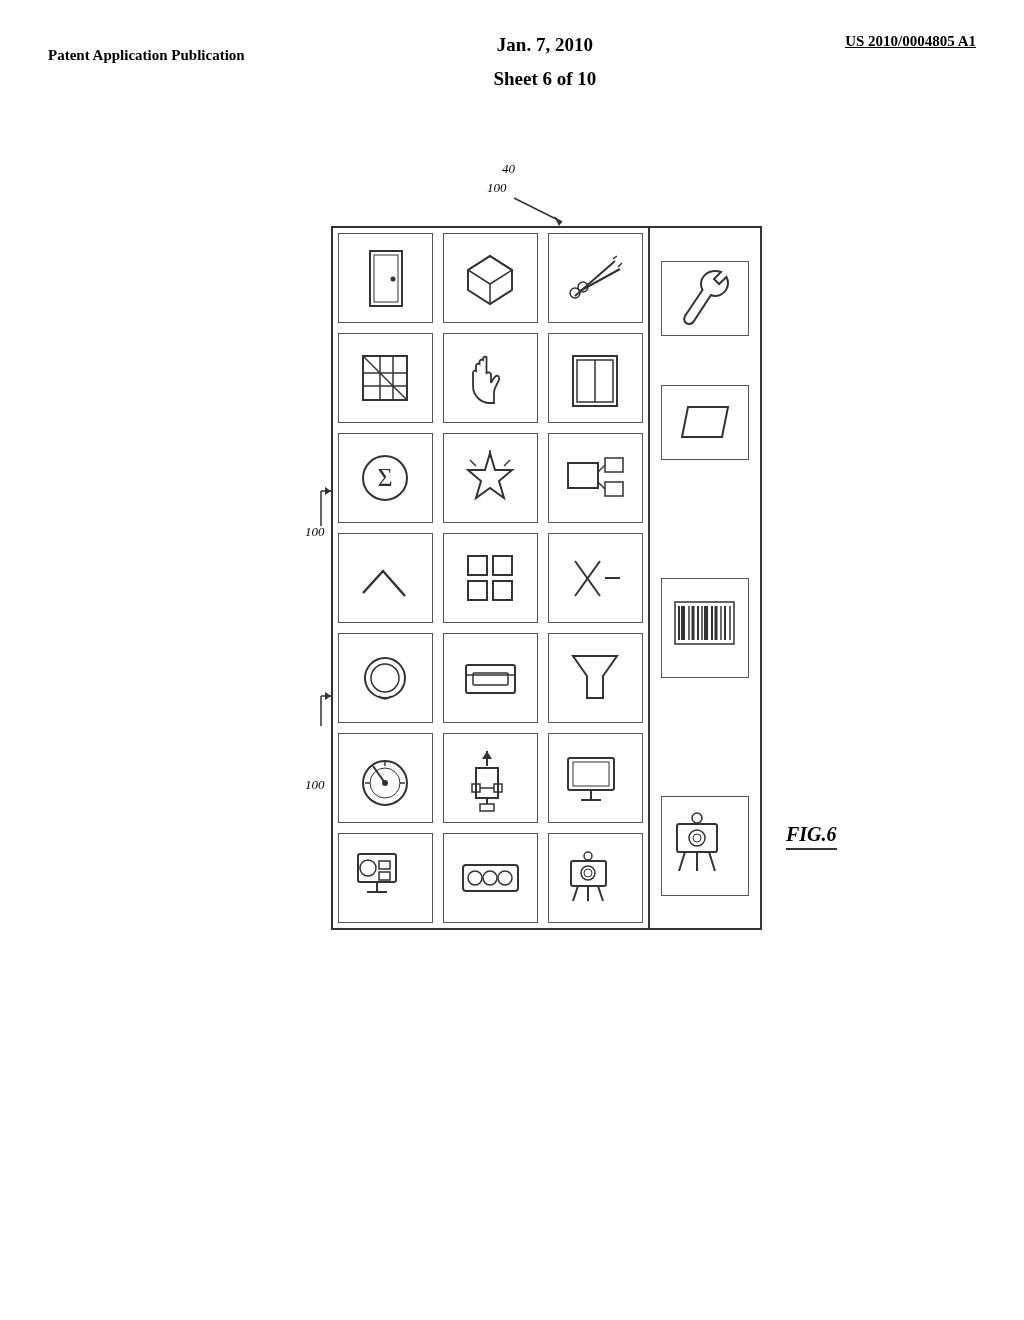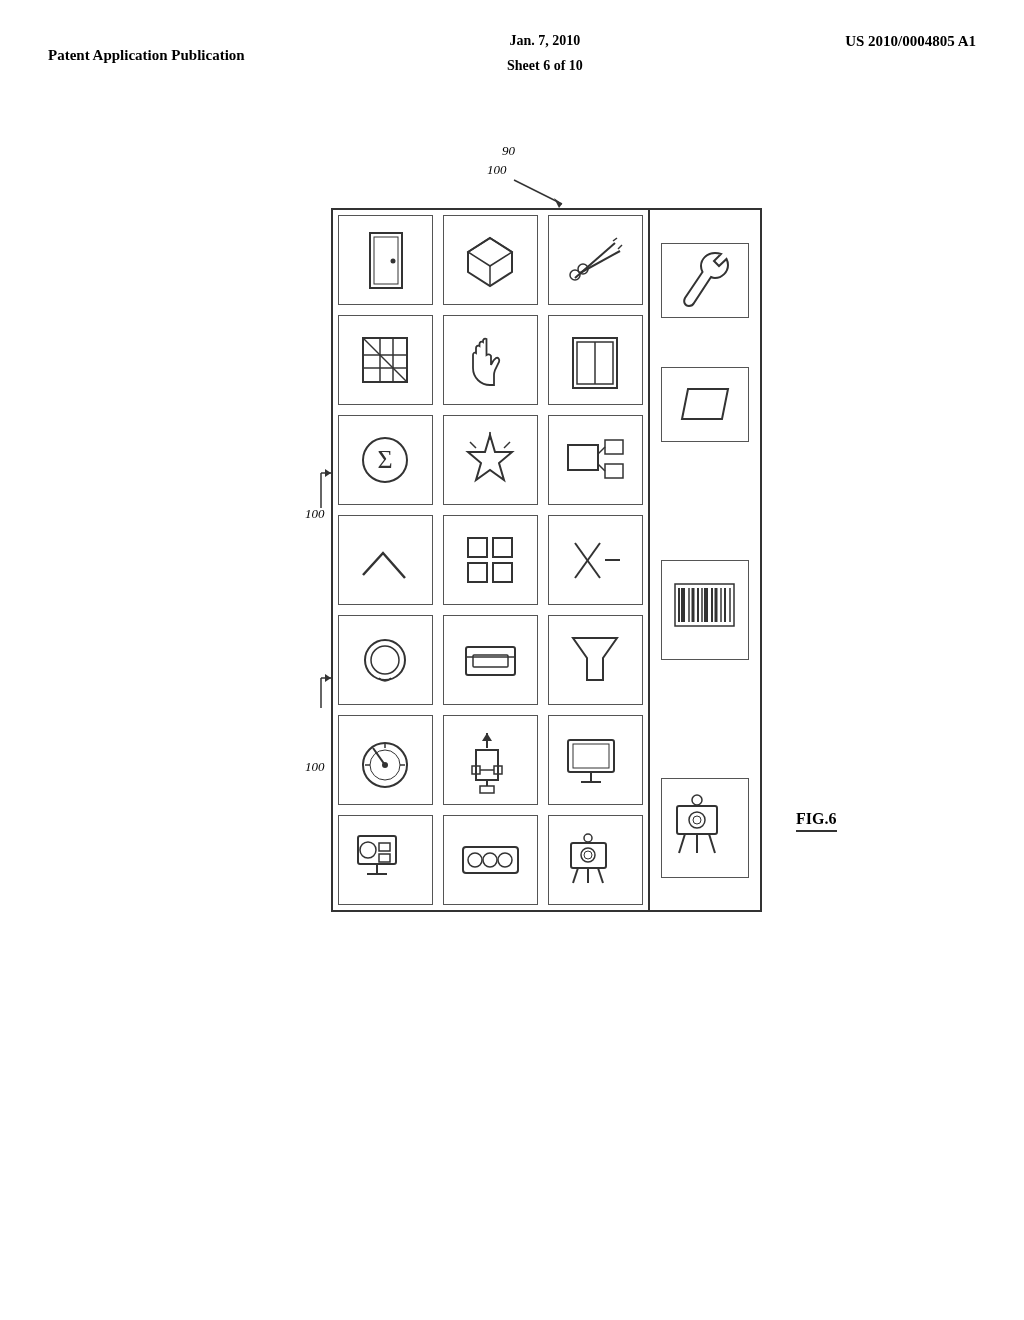--- a/index.html
+++ b/index.html
@@ -20,30 +20,31 @@
       border-bottom: none;
     }
     .header-left {
       font-size: 15px;
       font-weight: bold;
       line-height: 1.4;
       max-width: 320px;
       margin-top: 17px;
     }
     .header-center {
-      font-size: 14px;
+      font-size: 19px;
       font-weight: bold;
       text-align: center;
       line-height: 1.8;
     }
     .header-right {
       font-size: 15px;
       font-weight: bold;
       text-align: right;
       line-height: 1.8;
+      text-decoration: underline;
     }
 
     
     .main-content {
       display: flex;
       justify-content: center;
       align-items: flex-start;
       padding: 60px 60px 40px 80px;
       position: relative;
     }
@@ -127,21 +128,21 @@
   <div class="header-right">
     <span>US 2010/0004805 A1</span>
   </div>
 </div>
 
 <div class="main-content">
   <div class="figure-container">
 
     <div style="position:relative; width:660px; height:70px;">
 
-      <div style="position:absolute; left:310px; top:5px; font-size:13px; font-style:italic;">90</div>
+      <div style="position:absolute; left:310px; top:5px; font-size:13px; font-style:italic;">40</div>
 
       <div style="position:absolute; left:295px; top:24px; font-size:13px; font-style:italic;">100</div>
 
       <svg style="position:absolute;left:0;top:0;width:660px;height:70px;">
 
         <line x1="322" y1="42" x2="370" y2="66" stroke="#333" stroke-width="1.5"></line>
 
         <polygon points="370,66 362,60 367,70" fill="#333"></polygon>
       </svg>
     </div>
@@ -439,20 +440,20 @@
 
               <circle cx="30" cy="12" r="5" fill="none" stroke="#333" stroke-width="1.5"></circle>
             </svg>
           </div>
 
         </div>
 
       </div>
 
       <div style="position:absolute; right:-75px; bottom:80px; text-align:center;">
-        <div style="font-size:16px; font-weight:bold; border-bottom:2px solid #333; padding-bottom:2px;">
+        <div style="font-size:20px; font-weight:bold; border-bottom:2px solid #333; padding-bottom:2px;font-style:italic;">
           <span>FIG.6</span>
         </div>
       </div>
 
     </div>
   </div>
 </div>
 
 </body></html>

